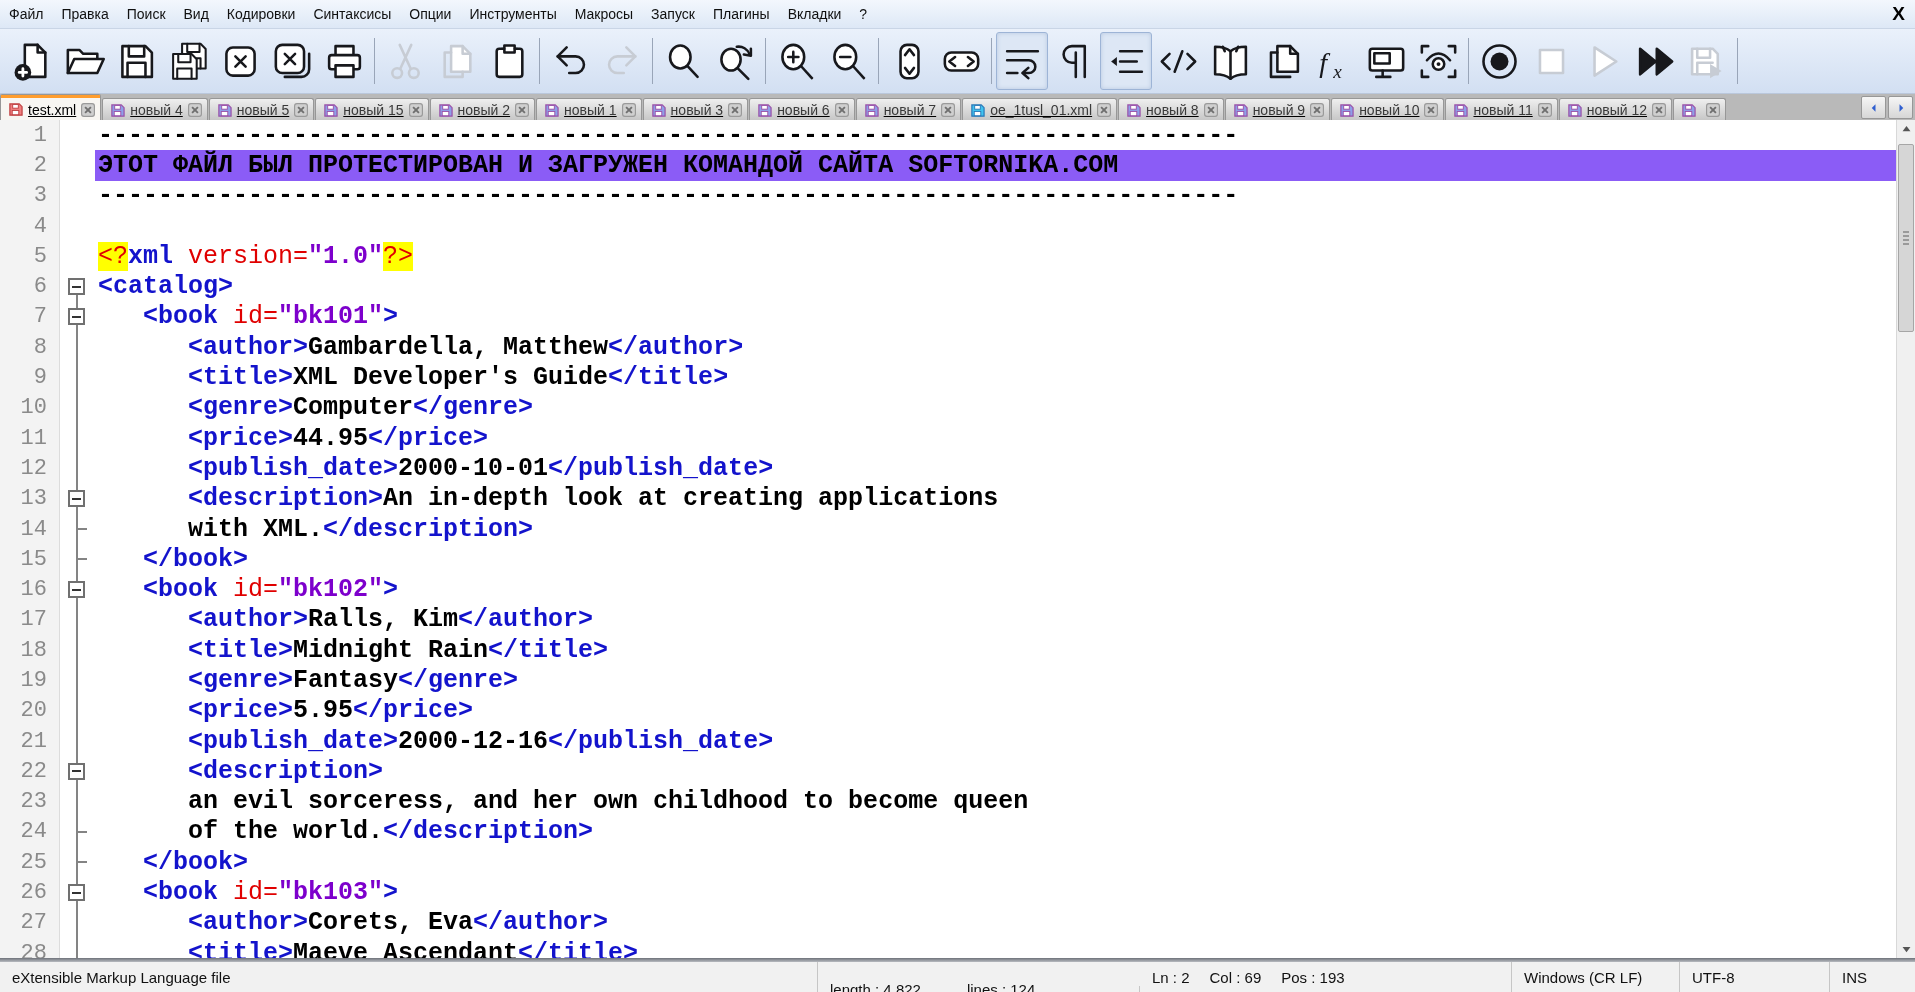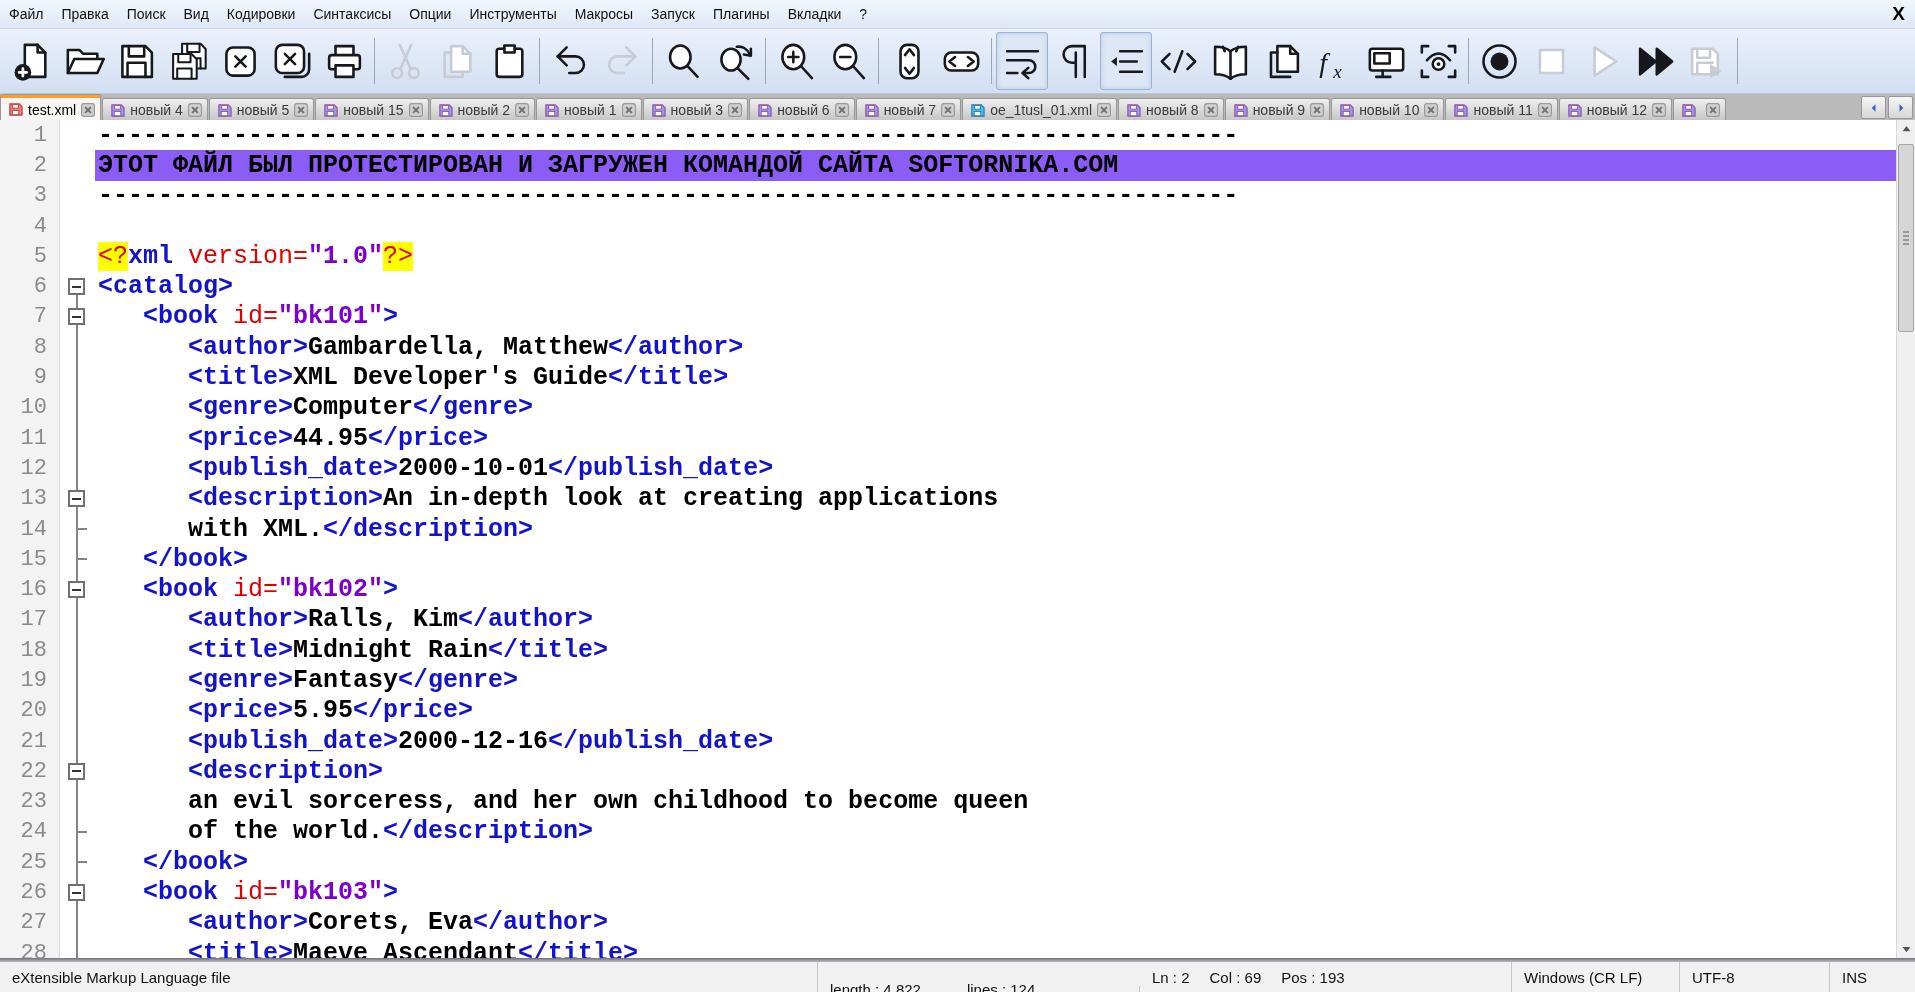--- a/index.html
+++ b/index.html
@@ -20,21 +20,21 @@
   .tb-btn{width:50px;height:56px;display:flex;align-items:center;justify-content:center;
           color:#17181c;flex:none;border:1px solid transparent;border-radius:3px;}
   .tb-btn svg{width:41px;height:41px;stroke:currentColor;fill:none;stroke-width:2;
               stroke-linecap:round;stroke-linejoin:round;}
   .tb-btn.disabled{color:#c7ccd4;}
   .tb-btn.pressed{background:#dde7f5;border-color:#9db4d6;box-shadow:inset 0 0 4px #b6c7e0;}
   .tb-sep{width:1px;height:46px;background:#99a5b8;margin:0 4px;flex:none;}
 
   
   .tabbar{height:27px;background:#b9b9b9;border-bottom:1px solid #8e8e8e;display:flex;
-          align-items:flex-end;position:relative;overflow:hidden;}
+          align-items:flex-end;position:relative;overflow:hidden;text-decoration:underline;}
   #tabs{display:flex;align-items:flex-end;height:27px;}
   .tab{height:23px;display:flex;align-items:center;gap:5px;padding:0 5px 0 7px;
        background:linear-gradient(#efefef,#c5c5c5);border:1px solid #979797;border-bottom:none;
        border-radius:2.5px 2.5px 0 0;margin-right:1px;font-size:14px;color:#3a3a3a;
        white-space:nowrap;box-sizing:border-box;flex:none;}
   .tab.active{height:27px;background:#f8f6f2;color:#000;position:relative;padding-top:3px;}
   .tab.active::before{content:"";position:absolute;top:0;left:0;right:0;height:3px;background:#ff9d2e;}
   .tab .ficon svg{width:15px;height:15px;display:block;}
   .tab .tclose svg{width:14px;height:14px;display:block;}
   .tab-scroll{position:absolute;right:2px;bottom:2px;display:flex;gap:2px;}

